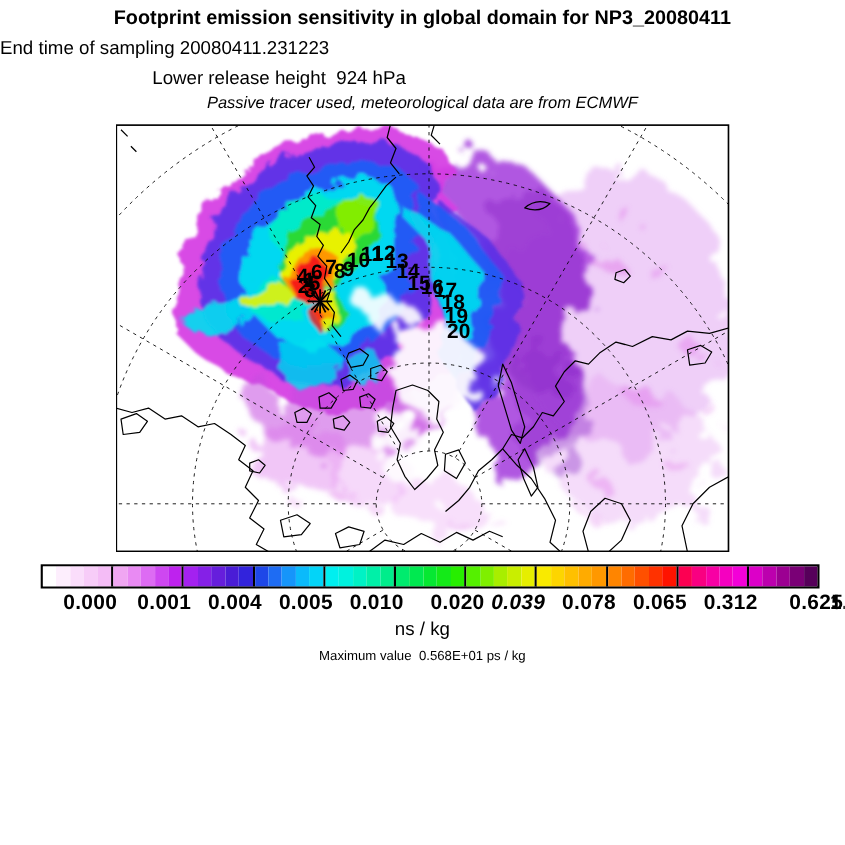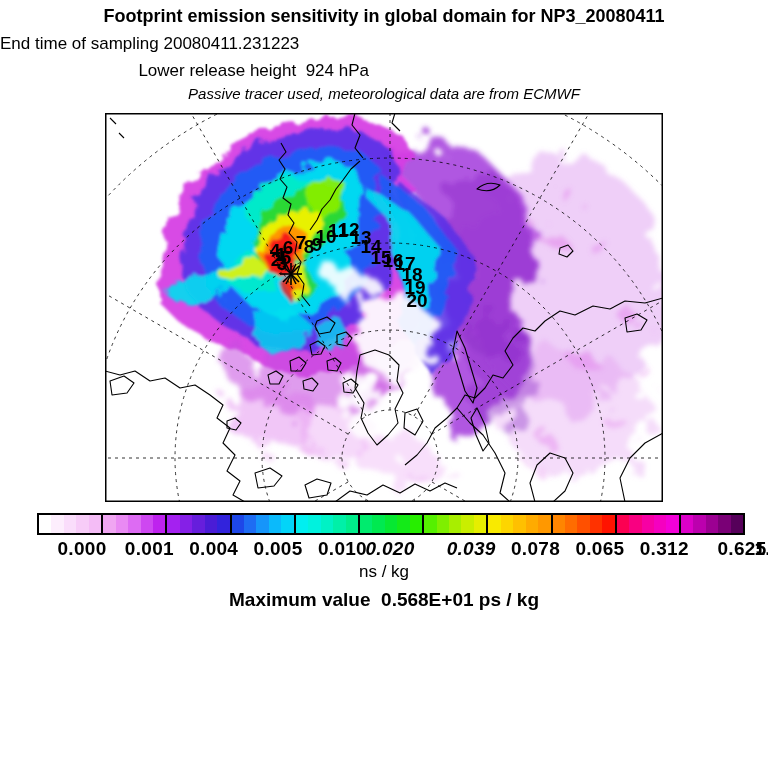--- a/index.html
+++ b/index.html
@@ -19,21 +19,21 @@
             display:flex;border:2px solid #000;box-sizing:border-box;background:#fff;}
   .cb-seg{flex:1;display:flex;border-left:2px solid #000;}
   .cb-seg:first-child{border-left:none;}
   .cb-cell{flex:1;}
   #cb-ticks{position:absolute;left:0;top:538px;width:768px;height:20px;margin-left:48px;}
   .cb-tick{position:absolute;top:0;transform:translateX(-50%);
            font-size:19px;font-weight:bold;letter-spacing:.3px;white-space:pre;}
   .cb-tick:first-child{transform:translateX(calc(-50% - 3px));}
   .cb-tick:last-child{transform:translateX(calc(-50% - 14px));}
   #units{top:562px;font-size:17px;}
-  #maxline{top:589px;font-size:19px;font-weight:bold;}
+  #maxline{top:589px;font-size:12px;}
   svg text.traj{font-family:"Liberation Sans",sans-serif;font-size:19px;
                 font-weight:bold;fill:#000;text-anchor:middle;}
 </style>
 </head>
 <body>
 
 <div class="hdr" id="title">Footprint emission sensitivity in global domain for NP3_20080411</div>
 
 <div class="twocol" id="line2">
   <span class="r">End time of sampling 20080411.231223</span>
@@ -312,21 +312,21 @@
       <div class="cb-cell" style="background: rgb(122, 0, 118);"></div>
       <div class="cb-cell" style="background: rgb(86, 0, 90);"></div>
     </div>
   </div>
 <div id="cb-ticks">
     <span class="cb-tick" style="left: 37px;">0.000</span>
     <span class="cb-tick" style="left: 101.364px;">0.001</span>
     <span class="cb-tick" style="left: 165.727px;">0.004</span>
     <span class="cb-tick" style="left: 230.091px;">0.005</span>
     <span class="cb-tick" style="left: 294.455px;">0.010</span>
-    <span class="cb-tick" style="left: 342px; font-style: italic;">0.020</span>
+    <span class="cb-tick" style="left: 368px;">0.020</span>
     <span class="cb-tick" style="left: 423.182px; font-style: italic;">0.039</span>
     <span class="cb-tick" style="left: 487.545px;">0.078</span>
     <span class="cb-tick" style="left: 551.909px;">0.065</span>
     <span class="cb-tick" style="left: 616.273px;">0.312</span>
     <span class="cb-tick" style="left: 694px;">0.625</span>
     <span class="cb-tick" style="left: 745px;">1.250</span>
   </div>
 
 <div class="hdr" id="units">ns / kg</div>
 <div class="hdr" id="maxline">Maximum value  0.568E+01 ps / kg</div>

